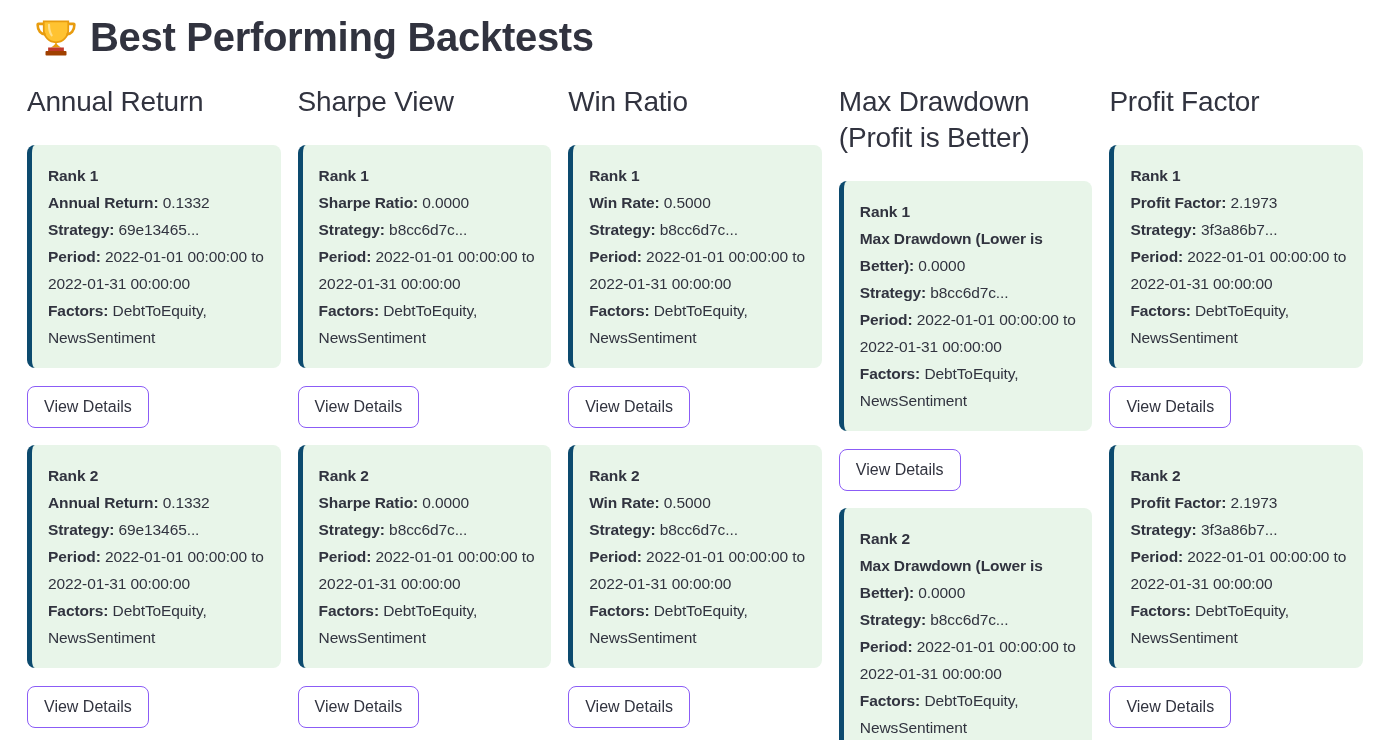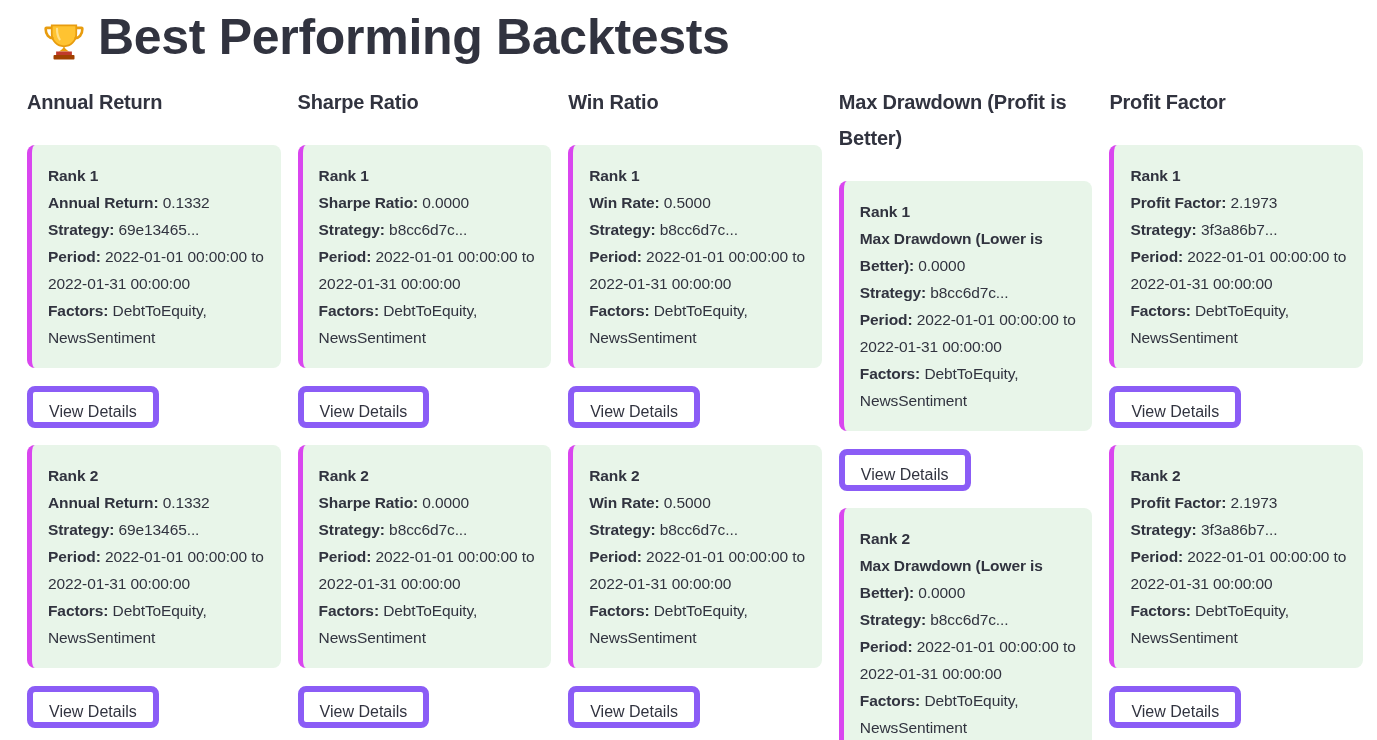--- a/index.html
+++ b/index.html
@@ -7,63 +7,63 @@
     padding: 0;
     background: #ffffff;
     width: 1377px;
     height: 740px;
     overflow: hidden;
     font-family: "Liberation Sans", sans-serif;
     color: #31333F;
   }
   .app-title {
     display: flex;
-    align-items: flex-end;
+    align-items: center;
     gap: 13px;
-    margin: 12px 0 0 16px;
+    margin: 12px 0 0 8px;
     padding-left: 27px;
-    font-size: 50px;
+    font-size: 40px;
     font-weight: 700;
     line-height: 50px;
     letter-spacing: -0.3px;
   }
   .trophy { width: 42px; height: 42px; flex: 0 0 auto; }
   .metrics-grid {
     display: grid;
     grid-template-columns: repeat(5, 1fr);
     column-gap: 17px;
     padding: 0 14px 0 27px;
     margin-top: 22px;
     align-items: start;
   }
   .col h3 {
-    font-size: 20px;
-    font-weight: 700;
+    font-size: 28px;
+    font-weight: 400;
     line-height: 36px;
     margin: 0 0 25px 0;
     letter-spacing: -0.2px;
   }
   .card {
     background: #e8f5e9;
-    border-left: 5px solid #d946ef;
+    border-left: 5px solid #0c4a6e;
     border-radius: 8px;
     padding: 17px 16px;
     font-size: 15.5px;
     line-height: 27px;
     letter-spacing: -0.1px;
     color: #31333F;
   }
   .card strong { font-weight: 700; }
   .btn {
     display: inline-block;
     margin: 18px 0 17px 0;
     height: 42px;
     padding: 0 16px;
     background: #ffffff;
-    border: 6px solid #8b5cf6;
+    border: 1px solid #8b5cf6;
     border-radius: 8px;
     font-family: inherit;
     font-size: 16px;
     color: #31333F;
     line-height: 40px;
     cursor: pointer;
   }
 </style>
 </head>
 <body>
@@ -97,21 +97,21 @@
       <div><strong>Rank 2</strong></div>
       <div><strong>Annual Return:</strong> <span>0.1332</span></div>
       <div><strong>Strategy:</strong> <span>69e13465...</span></div>
       <div><strong>Period:</strong> <span>2022-01-01 00:00:00 to 2022-01-31 00:00:00</span></div>
       <div><strong>Factors:</strong> <span>DebtToEquity, NewsSentiment</span></div>
     </div>
     <button class="btn">View Details</button>
   </section>
 
   <section class="col">
-    <h3>Sharpe Ratio</h3>
+    <h3>Sharpe View</h3>
     <div class="card">
       <div><strong>Rank 1</strong></div>
       <div><strong>Sharpe Ratio:</strong> <span>0.0000</span></div>
       <div><strong>Strategy:</strong> <span>b8cc6d7c...</span></div>
       <div><strong>Period:</strong> <span>2022-01-01 00:00:00 to 2022-01-31 00:00:00</span></div>
       <div><strong>Factors:</strong> <span>DebtToEquity, NewsSentiment</span></div>
     </div>
     <button class="btn">View Details</button>
     <div class="card">
       <div><strong>Rank 2</strong></div>

